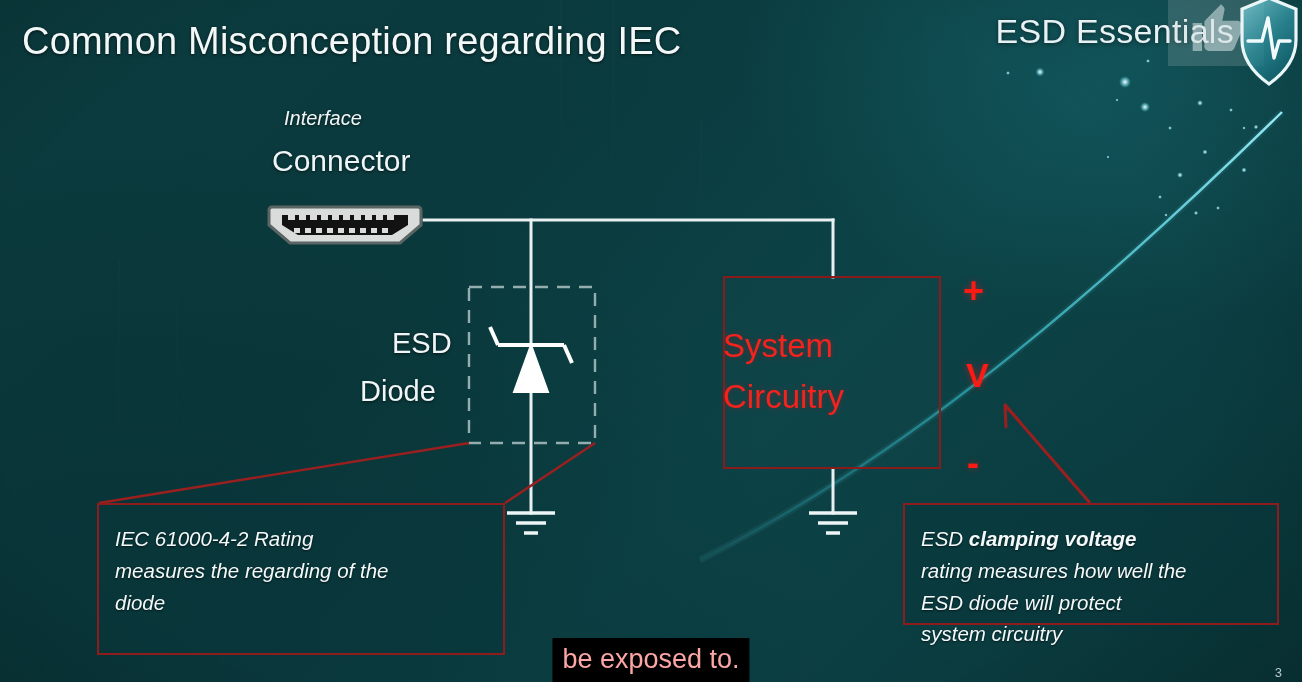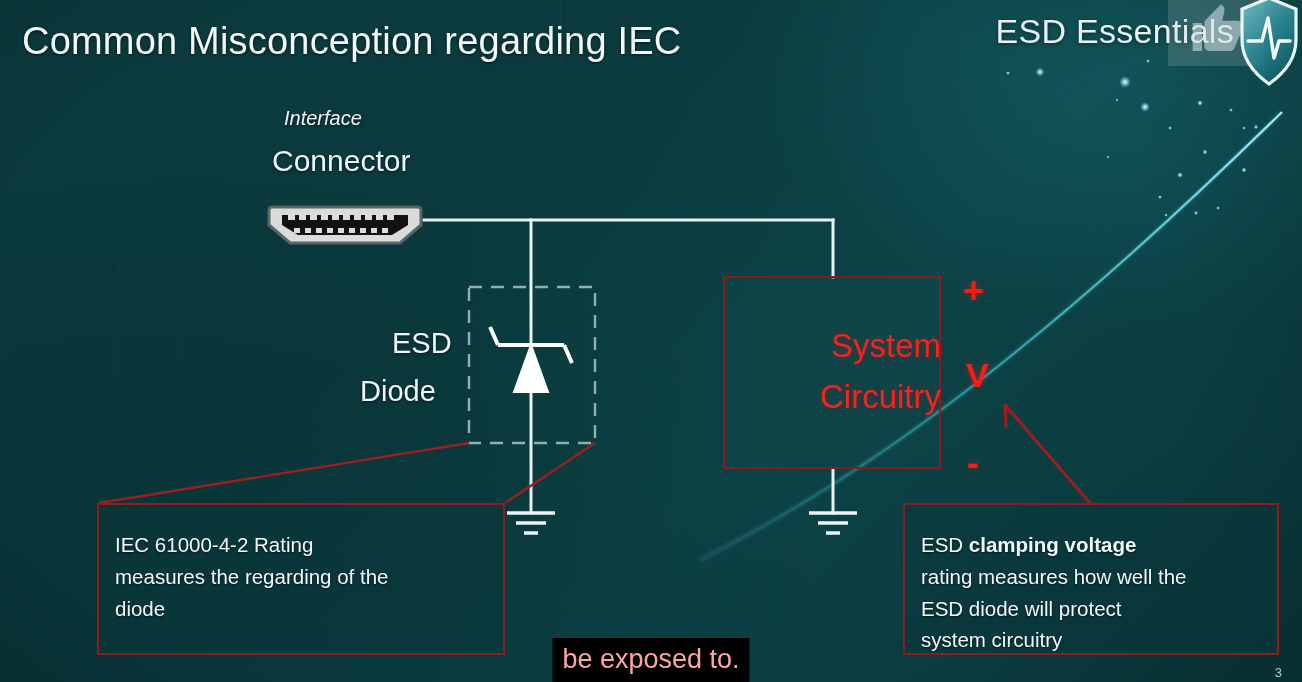--- a/index.html
+++ b/index.html
@@ -109,21 +109,21 @@
     left: 723px; top: 276px;
     width: 218px; height: 193px;
     border: 2px solid #8a1b1b;
     box-sizing: border-box;
     background: rgba(255,255,255,0.012);
   }
   .sys-text {
     position: absolute;
     left: 723px; top: 320px;
     width: 218px;
-    text-align: right;
+    text-align: left;
     color: #f4231d;
     font-size: 33px;
     line-height: 51px;
     text-shadow: 0 0 6px rgba(255,0,0,0.28);
   }
 
   .pm {
     position: absolute;
     color: #fc1a12;
     font-weight: bold;
@@ -135,25 +135,26 @@
 
   
   .callout {
     position: absolute;
     border: 2px solid #8e1c1c;
     box-sizing: border-box;
     background: rgba(9,55,58,0.55);
     color: #f4f9fa;
     font-size: 20.5px;
     line-height: 31.8px;
-    padding: 24px 14px 8px 16px;
+    padding: 18px 14px 8px 16px;
     text-shadow: 0 1px 2px rgba(0,0,0,0.6);
+    font-style: italic;
   }
   .callout-left  { left: 97px;  top: 503px; width: 408px; height: 152px; }
-  .callout-right { left: 903px; top: 503px; width: 376px; height: 152px; }
+  .callout-right { left: 903px; top: 503px; width: 376px; height: 122px; }
   .callout b { font-weight: bold; }
 
   
   .caption {
     position: absolute;
     left: 50%;
     transform: translateX(-50%);
     bottom: 0px;
     background: #000;
     color: #fca5a5;

